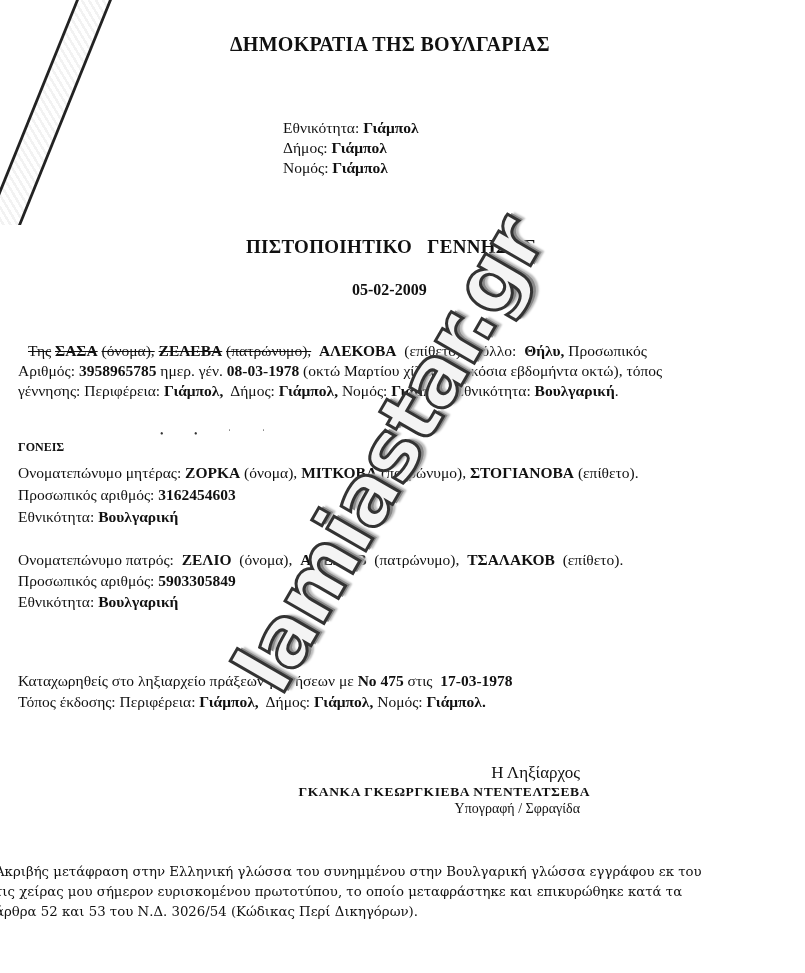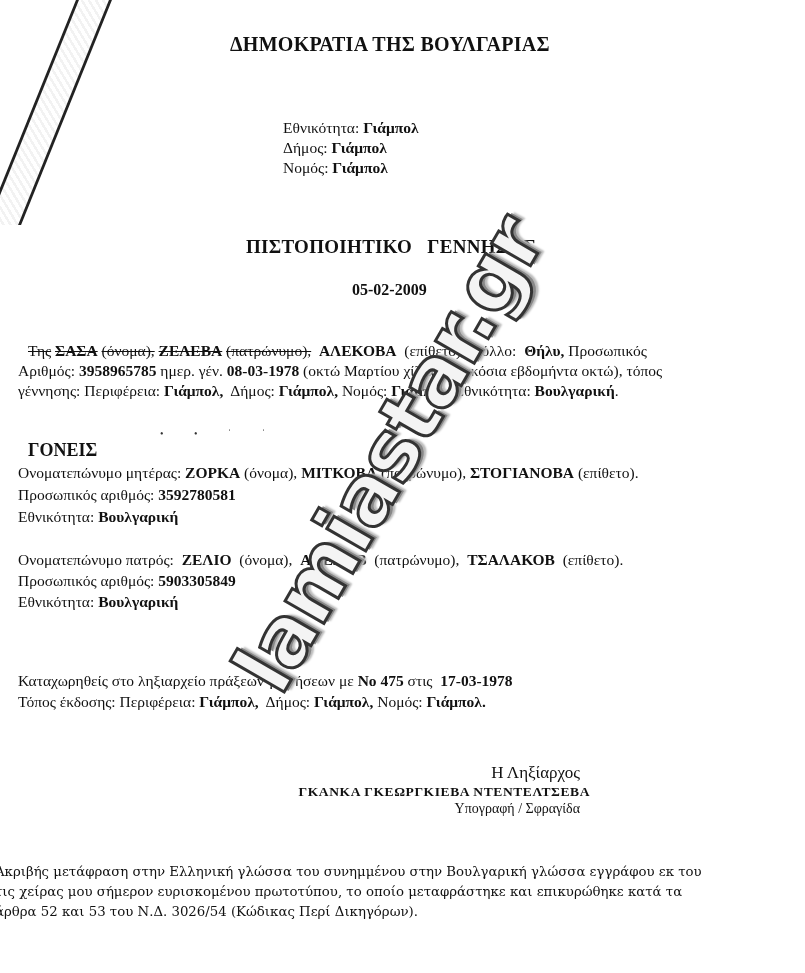--- a/index.html
+++ b/index.html
@@ -76,34 +76,34 @@
   <span class="b">Γιάμπολ,</span>&nbsp;
   <span>Δήμος:</span>
   <span class="b">Γιάμπολ,</span>
   <span>Νομός:</span>
   <span class="b">Γιάμπολ,</span>
   <span>Εθνικότητα:</span>
   <span class="b">Βουλγαρική</span>.
 </div>
 <div class="abs dots" style="left:160px; top:428px;">• • ˈ ˈ</div>
 
-<div class="abs b" style="left:28px; top:440px; font-size:18px;">ΓΟΝΕΙΣ</div>
+<div class="abs b" style="left:18px; top:440px; font-size:12px;">ΓΟΝΕΙΣ</div>
 
 <div class="abs txt" style="left:18px; top:463px;">
   <span>Ονοματεπώνυμο μητέρας:</span>
   <span class="b">ΖΟΡΚΑ</span>
   <span>(όνομα),</span>
   <span class="b">ΜΙΤΚΟΒΑ</span>
   <span>(πατρώνυμο),</span>
   <span class="b">ΣΤΟΓΙΑΝΟΒΑ</span>
   <span>(επίθετο).</span>
 </div>
 <div class="abs txt" style="left:18px; top:485px;">
   <span>Προσωπικός αριθμός:</span>
-  <span class="b">3592780581</span>
+  <span class="b">3162454603</span>
 </div>
 <div class="abs txt" style="left:18px; top:507px;">
   <span>Εθνικότητα:</span>
   <span class="b">Βουλγαρική</span>
 </div>
 
 <div class="abs txt" style="left:18px; top:550px;">
   <span>Ονοματεπώνυμο πατρός:</span>&nbsp;
   <span class="b">ΖΕΛΙΟ</span>&nbsp;
   <span>(όνομα),</span>&nbsp;

